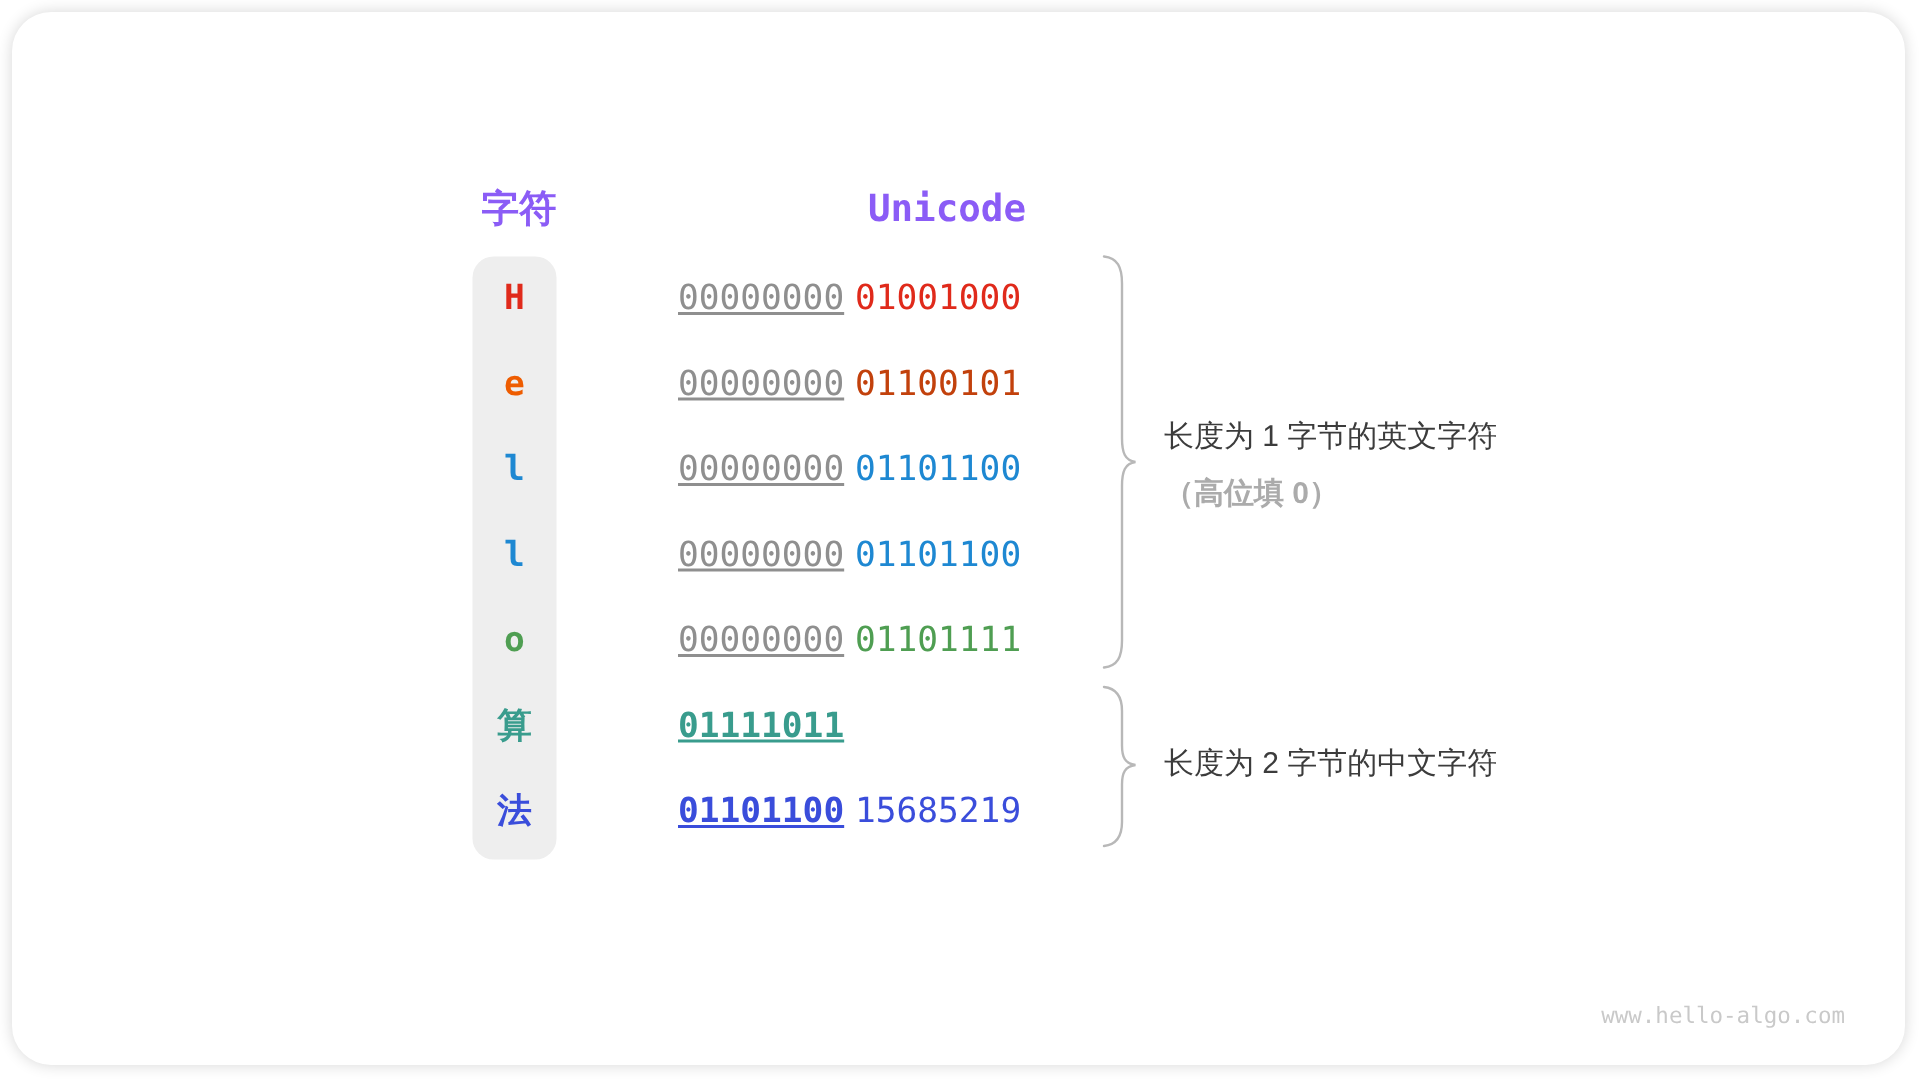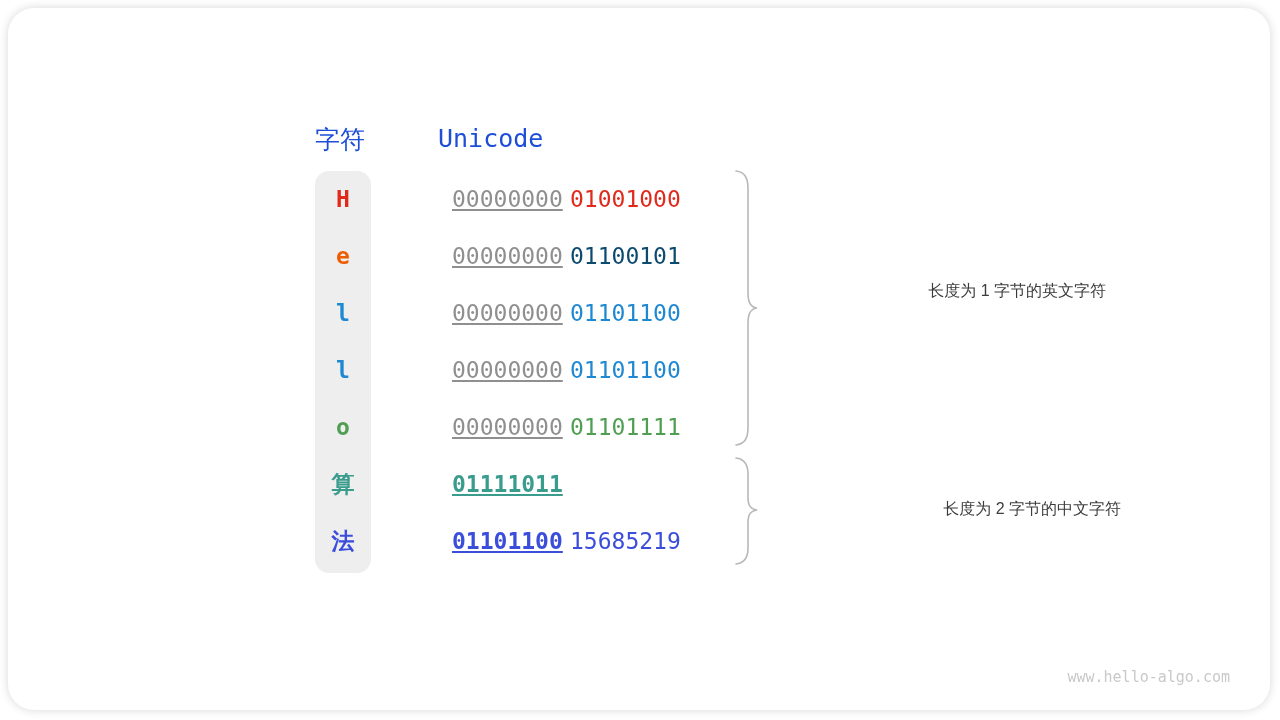--- a/index.html
+++ b/index.html
@@ -20,23 +20,23 @@
     box-shadow: 0 0 10px rgba(0,0,0,0.16);
   }
 
   
   .col-header {
     position: absolute;
     top: 116px;
     height: 30px;
     line-height: 30px;
     font-size: 25px;
-    font-weight: 400;
-    color: #1d4ed8;
-    text-align: left;
+    font-weight: 700;
+    color: #8b5cf6;
+    text-align: right;
   }
   .col-header.char-h { left: 307px; width: 56px; }
   .col-header.uni-h  { left: 430px; width: 246px; font-family: "DejaVu Sans Mono", monospace; }
 
   
   .char-column-bg {
     position: absolute;
     left: 307px; top: 163px;
     width: 56px; height: 402px;
     border-radius: 14px;
@@ -72,22 +72,22 @@
   .brace-layer {
     position: absolute;
     left: 0; top: 0;
     width: 1280px; height: 720px;
     pointer-events: none;
   }
 
   
   .annotation {
     position: absolute;
-    text-align: right;
-    font-size: 16px;
+    text-align: left;
+    font-size: 20px;
     font-weight: 500;
     color: #424242;
     line-height: 38px;
   }
   .annotation.group1 { left: 768px; top: 264px; width: 330px; }
   .annotation.group2 { left: 768px; top: 482px; width: 345px; }
   .annotation .sub { font-weight: 700; }
 
   .watermark {
     position: absolute;
@@ -108,21 +108,21 @@
   <div class="char-column-bg" style="background: rgb(238, 238, 238);"></div>
 
   <div class="row" style="top:163px">
     <span class="char" style="color: rgb(224, 42, 27);">H</span>
     <span class="byte b1" style="color: rgb(143, 143, 143);">00000000</span>
     <span class="byte b2" style="color: rgb(224, 42, 27);">01001000</span>
   </div>
   <div class="row" style="top:220px">
     <span class="char" style="color: rgb(238, 92, 0);">e</span>
     <span class="byte b1" style="color: rgb(143, 143, 143);">00000000</span>
-    <span class="byte b2" style="color: #0c4a6e; text-align: right;">01100101</span>
+    <span class="byte b2" style="color: #c2410c; text-align: right;">01100101</span>
   </div>
   <div class="row" style="top:277px">
     <span class="char" style="color: rgb(30, 136, 210);">l</span>
     <span class="byte b1" style="color: rgb(143, 143, 143);">00000000</span>
     <span class="byte b2" style="color: rgb(30, 136, 210);">01101100</span>
   </div>
   <div class="row" style="top:334px">
     <span class="char" style="color: rgb(30, 136, 210);">l</span>
     <span class="byte b1" style="color: rgb(143, 143, 143);">00000000</span>
     <span class="byte b2" style="color: rgb(30, 136, 210);">01101100</span>
@@ -142,17 +142,18 @@
     <span class="byte b2" style="color: rgb(58, 77, 219);">15685219</span>
   </div>
 
   <svg class="brace-layer" viewBox="0 0 1280 720">
     <path d="M728,163 C737,164 740,170 740,181 L740,284 C740,294 742,299 749,300 C742,301 740,306 740,316 L740,419 C740,430 737,436 728,437" fill="none" stroke-width="1.6" stroke-linecap="round" stroke="#b8b8b8"></path>
     <path d="M728,450 C737,451 740,457 740,466 L740,489 C740,497 742,501 749,502 C742,503 740,507 740,515 L740,540 C740,549 737,555 728,556" fill="none" stroke-width="1.6" stroke-linecap="round" stroke="#b8b8b8"></path>
   </svg>
 
   <div class="annotation group1">
     <div style="color: rgb(60, 60, 60);">长度为 1 字节的英文字符</div>
+    <div class="sub" style="color: rgb(171, 171, 171);">（高位填 0）</div>
   </div>
   <div class="annotation group2" style="color: rgb(60, 60, 60);">长度为 2 字节的中文字符</div>
 
   <div class="watermark" style="color: rgb(201, 201, 201);">www.hello-algo.com</div>
 </div>
 
 </body></html>

